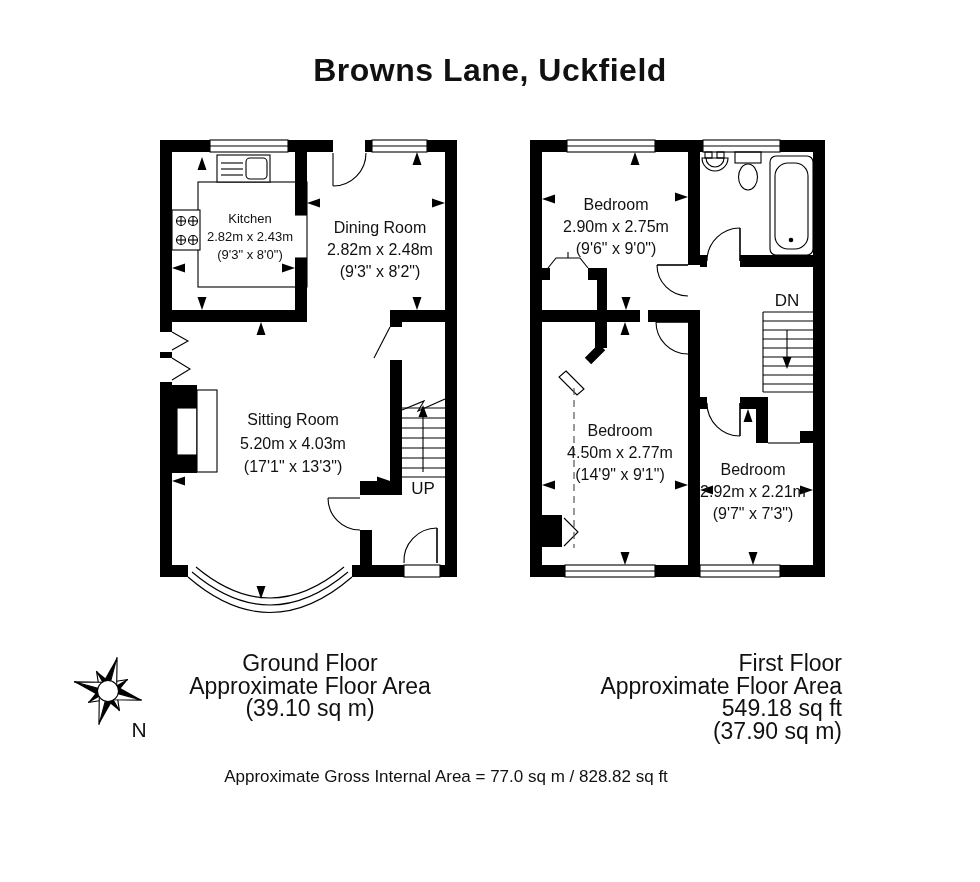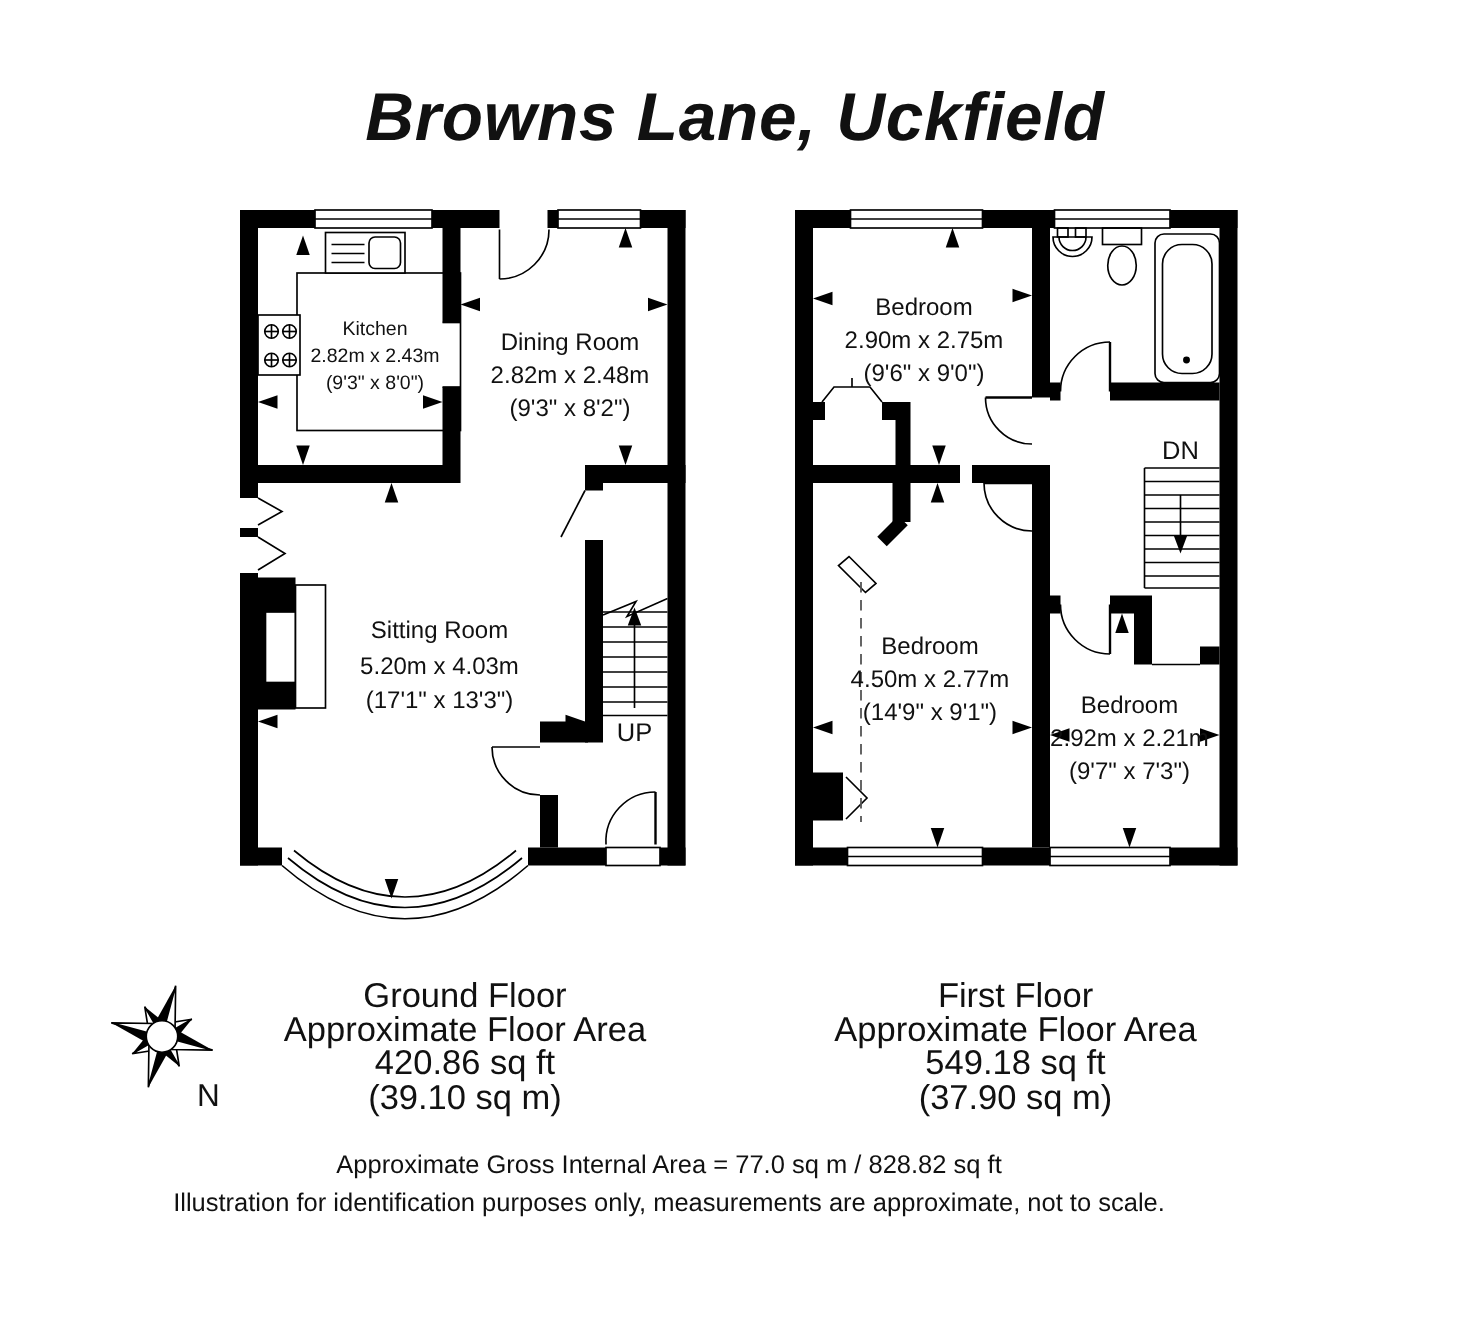--- a/index.html
+++ b/index.html
@@ -1,23 +1,23 @@
 <!DOCTYPE html>
 <html><head>
 <meta charset="utf-8">
 <style>
   html,body{margin:0;padding:0;background:#fff;}
   #page{position:relative;width:980px;height:882px;background:#fff;
         font-family:"Liberation Sans", sans-serif;color:#1a1a1a;overflow:hidden;}
   #title{position:absolute;top:52px;left:0;width:980px;text-align:center;
-         font-size:45px;font-weight:bold;letter-spacing:.5px;color:#111;font-style:italic;}
+         font-size:32px;font-weight:bold;letter-spacing:.5px;color:#111;}
   .plan{position:absolute;}
   .summary{position:absolute;width:330px;text-align:center;font-size:23px;line-height:22.5px;color:#111;}
   #gf-summary{left:145px;top:652px;}
-  #ff-summary{left:512px;top:652px;}
+  #ff-summary{left:512px;top:652px;text-align:right;}
   #footer{position:absolute;left:0;top:764px;width:892px;text-align:center;
           font-size:17px;line-height:25px;color:#111;}
   
   .w{fill:#000;}
   .thin{fill:none;stroke:#000;stroke-width:1.1px;}
   .thick{fill:none;stroke:#000;stroke-width:1.6px;}
   .fix{fill:#fff;stroke:#000;stroke-width:1.1px;}
   .arr{fill:#000;stroke:none;}
   .dash{fill:none;stroke:#555;stroke-width:1.2px;stroke-dasharray:7 5;}
   text.room{font-family:"Liberation Sans",sans-serif;font-size:16px;fill:#111;text-anchor:middle;}
@@ -321,29 +321,27 @@
       <polygon class="arr" points="74.2,681.9 108,691 99.3,696.0"></polygon>
       <polygon class="fix" points="74.2,681.9 108,691 103.0,682.3"></polygon>
       <circle class="fix" cx="108" cy="691" r="10.5"></circle>
     </g>
     <text class="north" x="139" y="737">N</text>
   </svg>
 
   <div class="summary" id="gf-summary">
     <div>Ground Floor</div>
     <div>Approximate Floor Area</div>
-    <div>420.86 sq ft</div>
     <div>(39.10 sq m)</div>
   </div>
 
   <div class="summary" id="ff-summary">
     <div>First Floor</div>
     <div>Approximate Floor Area</div>
     <div>549.18 sq ft</div>
     <div>(37.90 sq m)</div>
   </div>
 
   <div id="footer">
     <div>Approximate Gross Internal Area = 77.0 sq m / 828.82 sq ft</div>
-    <div>Illustration for identification purposes only, measurements are approximate, not to scale.</div>
   </div>
 
 </div>
 
 </body></html>

